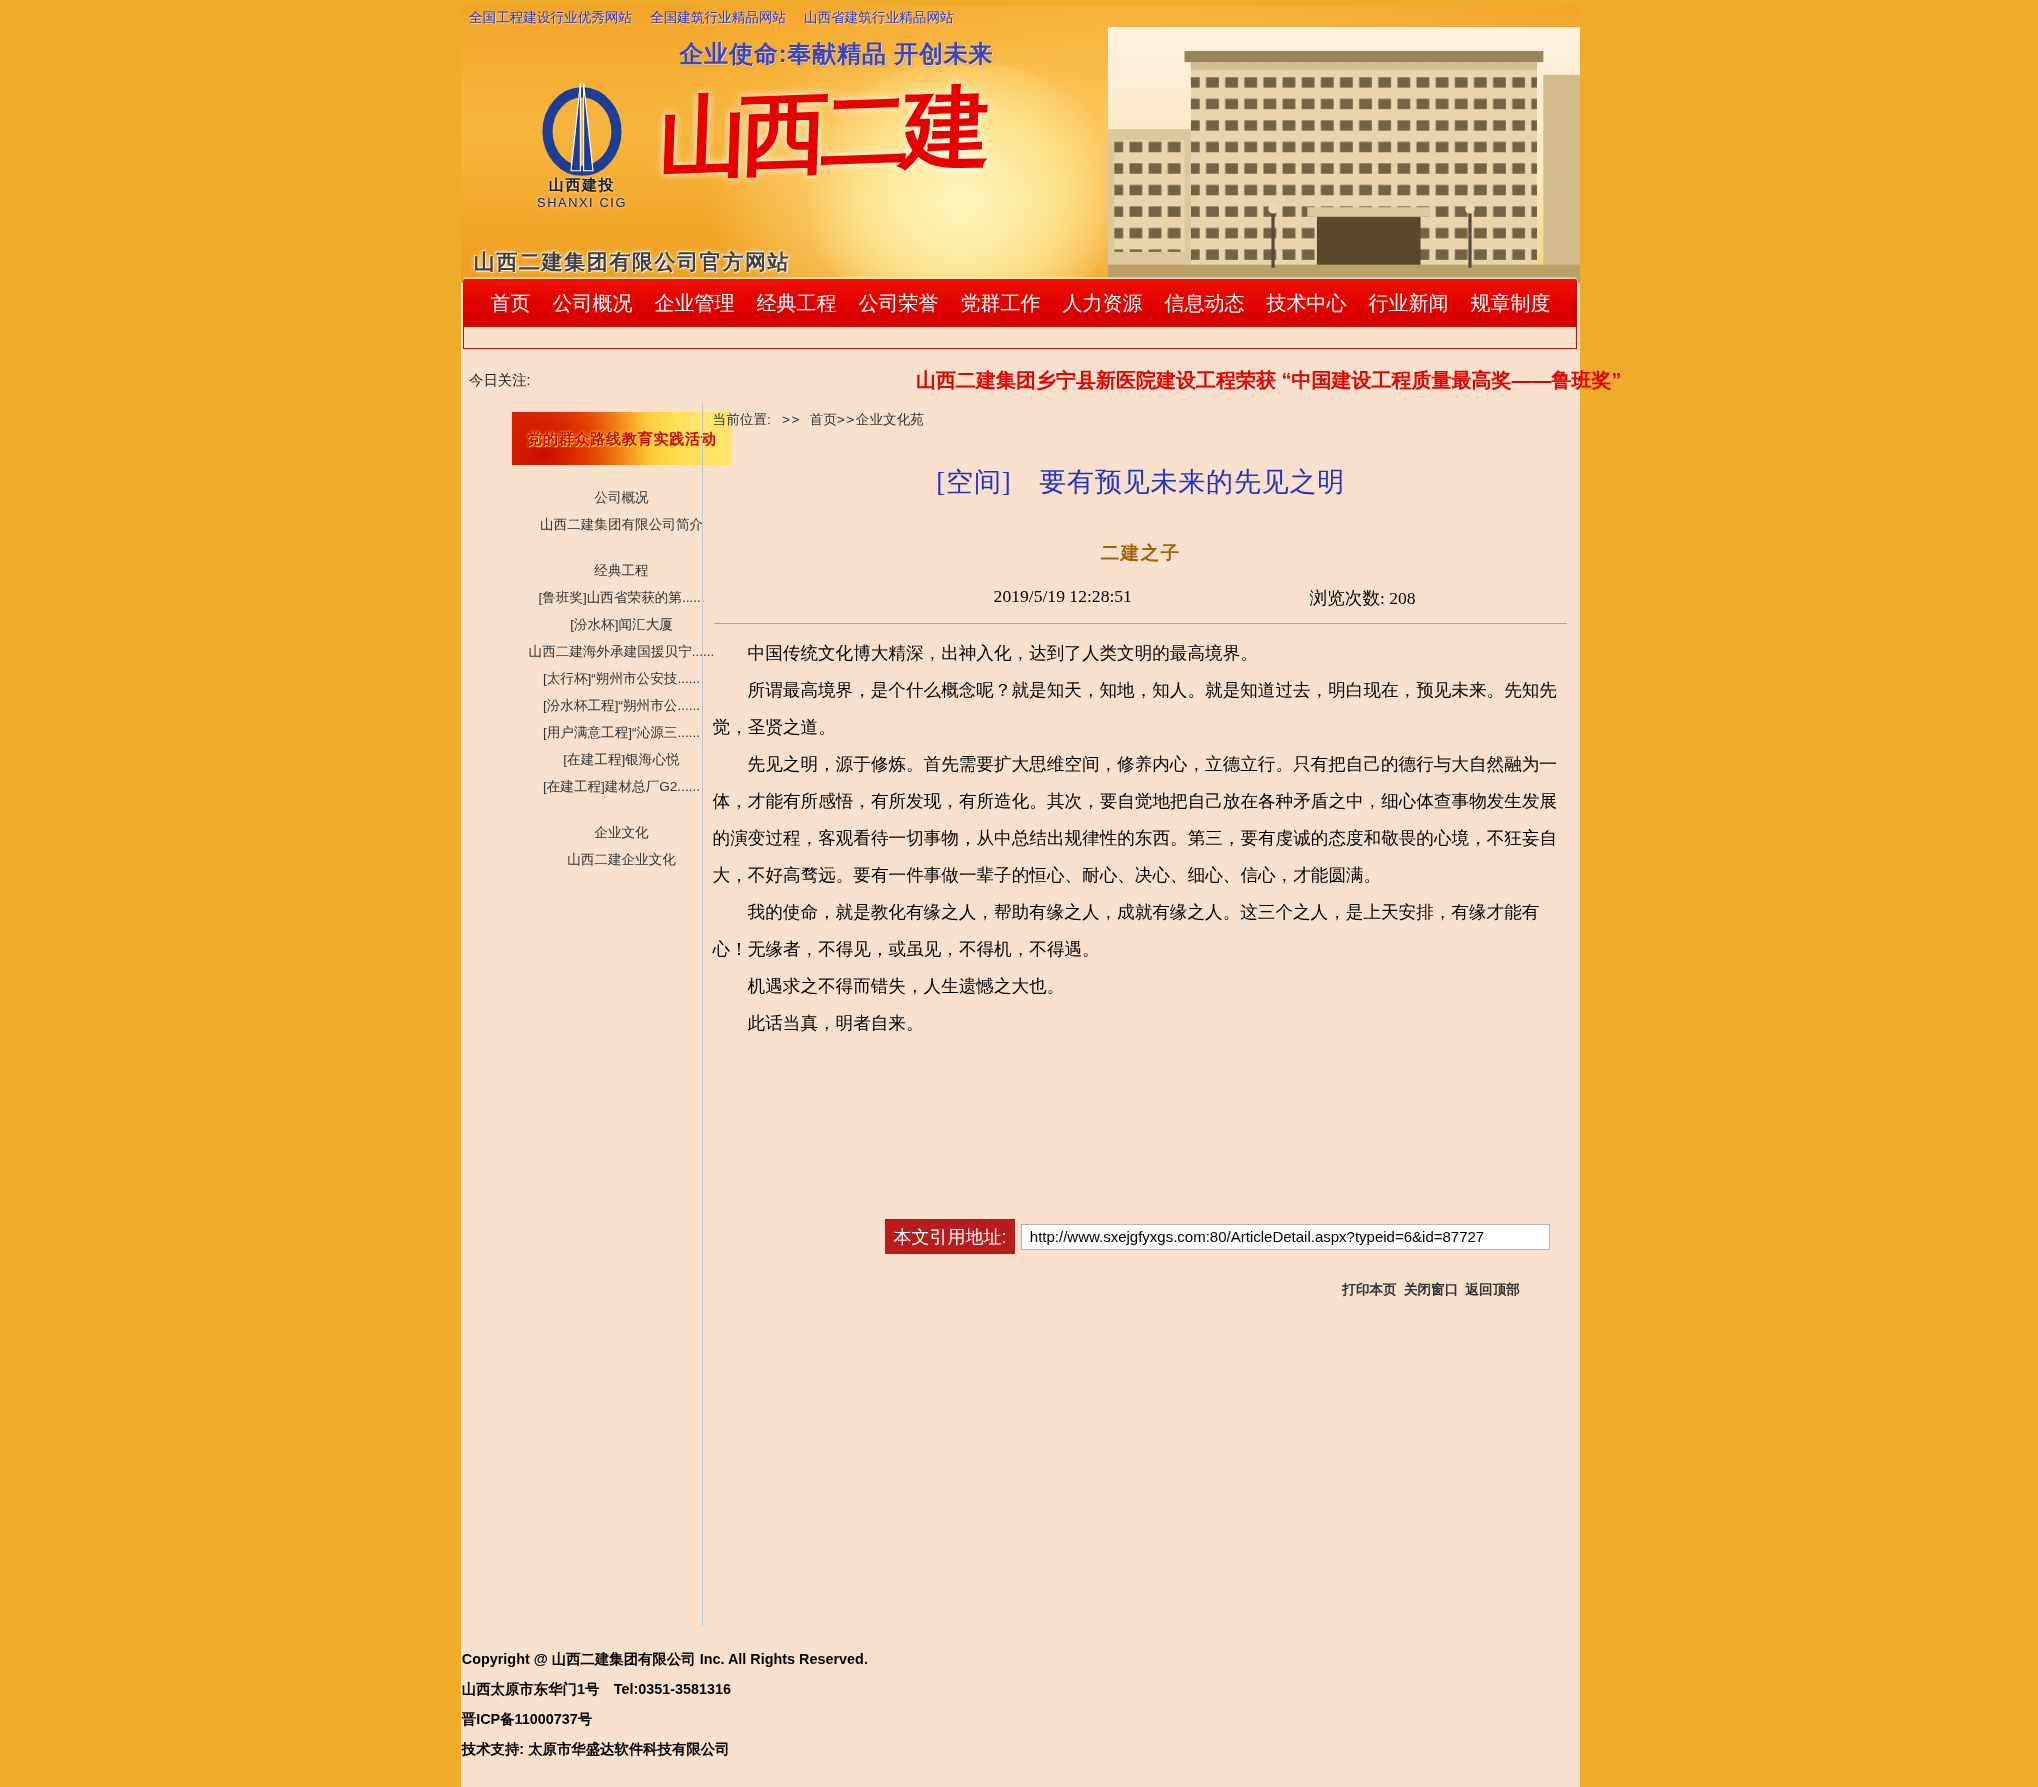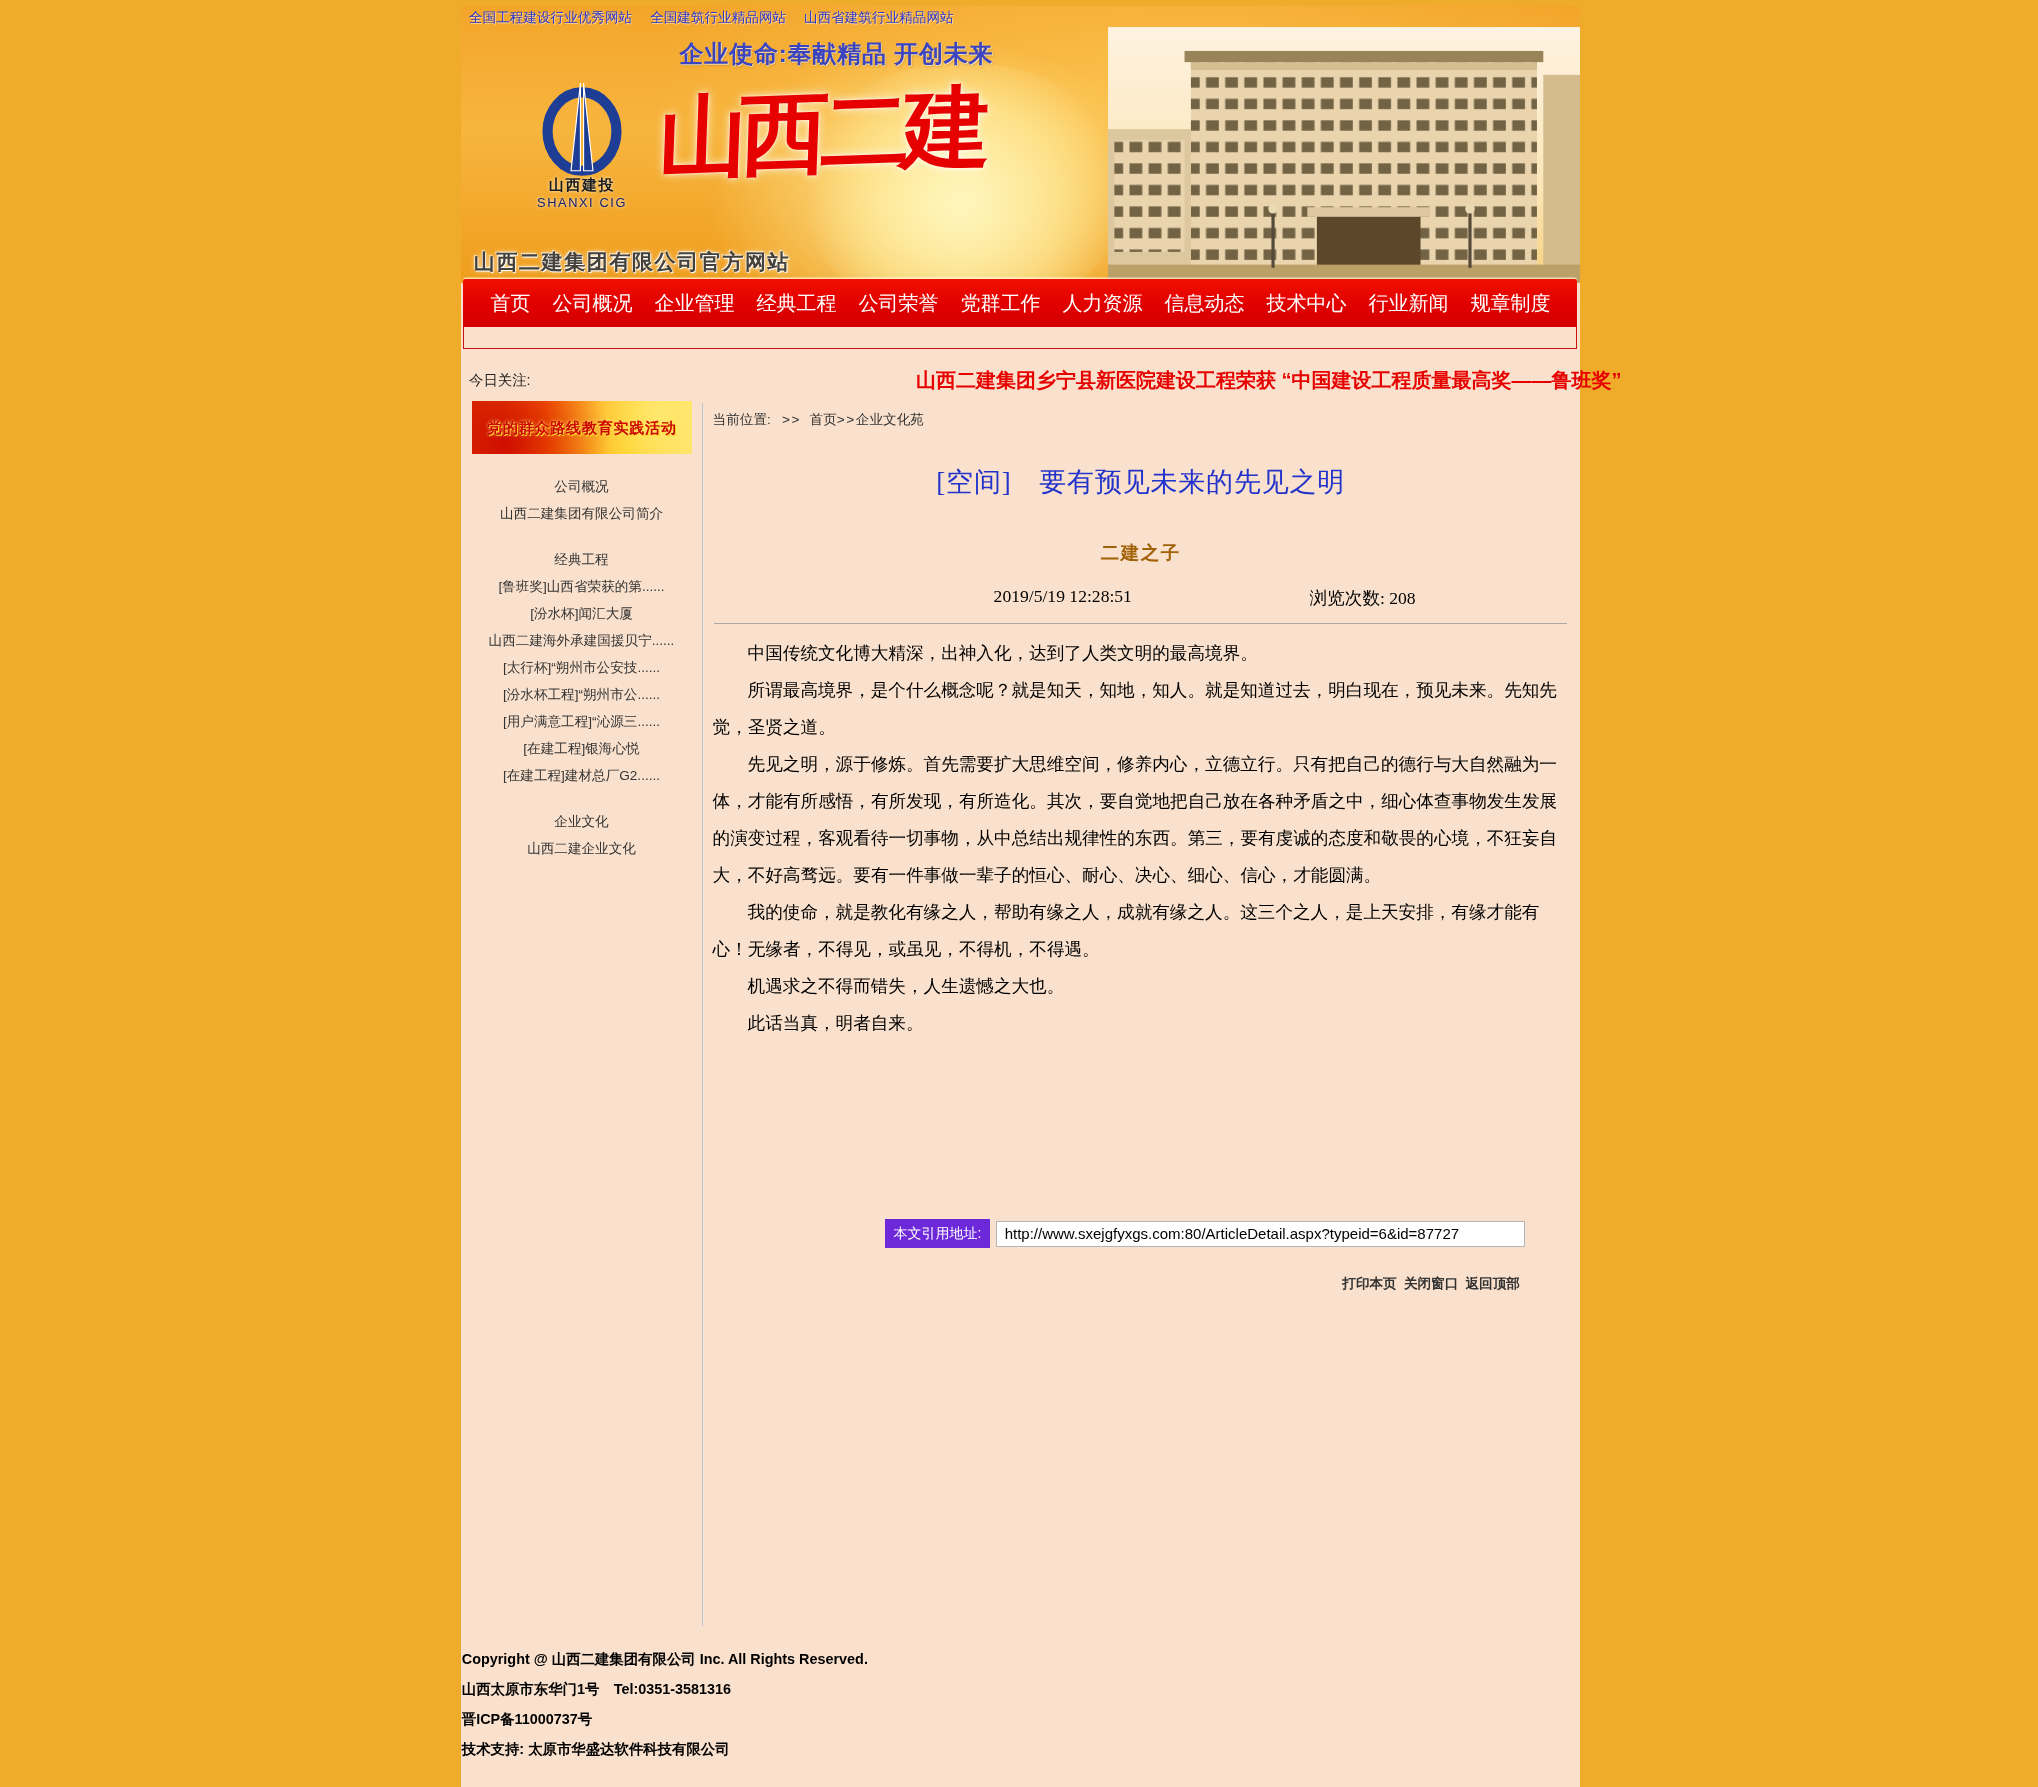--- a/index.html
+++ b/index.html
@@ -69,21 +69,21 @@
 
   
   .ticker{position:absolute;top:361px;left:0;width:1145px;height:38px;}
   .ticker-label{position:absolute;left:8px;top:9.6px;font-size:14.4px;color:#222222;}
   .ticker-text{
     position:absolute;left:455px;top:5.6px;font-size:20px;font-weight:bold;color:#e60000;
     text-decoration:none;white-space:nowrap;cursor:pointer;
   }
 
   
-  .sidebar{position:absolute;top:399px;left:0;width:241px;text-align:center;color:#333333;}
+  .sidebar{position:absolute;top:410px;left:0;width:241px;text-align:center;color:#333333;padding-left:40px;}
   .side-banner{
     display:block;margin:2.4px 10.4px 0 11.2px;height:53px;position:relative;overflow:hidden;
     background:
       radial-gradient(circle at 15% 80%, rgba(200,0,0,.85), rgba(200,0,0,0) 55%),
       radial-gradient(circle at 85% 20%, rgba(255,235,120,.9), rgba(255,235,120,0) 60%),
       linear-gradient(100deg,#e23b00 0%,#ff7300 35%,#ffc300 72%,#ffdf66 100%);
     text-decoration:none;cursor:pointer;
   }
   .side-banner span{
     display:block;line-height:53px;font-size:15px;font-weight:bold;color:#cc0800;
@@ -110,21 +110,21 @@
     font-size:27px;color:#2233cc;letter-spacing:0.8px;
   }
   .author{margin-top:40px;text-align:center;font-size:18.4px;font-weight:bold;color:#a16207;letter-spacing:1.6px;}
   .meta{position:relative;margin-top:21px;height:24px;font-family:"Liberation Serif","DejaVu Serif",serif;font-size:17.6px;color:#000;}
   .date{position:absolute;left:281px;top:0;}
   .views{position:absolute;left:597px;top:0;}
   .rule{margin:12.8px 1.6px 0 1.6px;border:0;border-top:0.8px solid #a9a9a9;height:0;}
   .body{margin-top:11.2px;font-size:17.6px;line-height:37px;color:#000000;}
   .body p{margin:0;text-indent:35px;}
   .citebar{margin-top:177px;margin-left:172px;display:flex;align-items:center;}
-  .cite-label{background:#6d28d9;color:#ffffff;font-size:14px;padding:5.6px 8.8px;white-space:nowrap;}
+  .cite-label{background:#b91c1c;color:#ffffff;font-size:18px;padding:5.6px 8.8px;white-space:nowrap;}
   .cite-input{
     width:511px;height:24px;margin-left:5.6px;border:0.8px solid #b5b5b5;background:#ffffff;
     font-size:15px;padding:0 8px;color:#000000;font-family:"Liberation Sans","DejaVu Sans",sans-serif;
   }
   .actions{margin-top:27px;text-align:right;padding-right:49px;font-size:13.6px;font-weight:bold;}
   .action-link{color:#333333;text-decoration:none;margin-left:7.2px;cursor:pointer;}
 
   
   .footer{position:absolute;top:1644px;left:0.8px;color:#000000;}
   .footer-line{font-size:14.4px;font-weight:700;line-height:30px;white-space:nowrap;}

